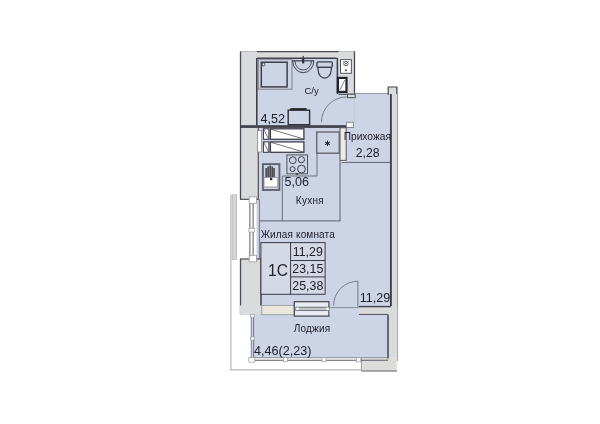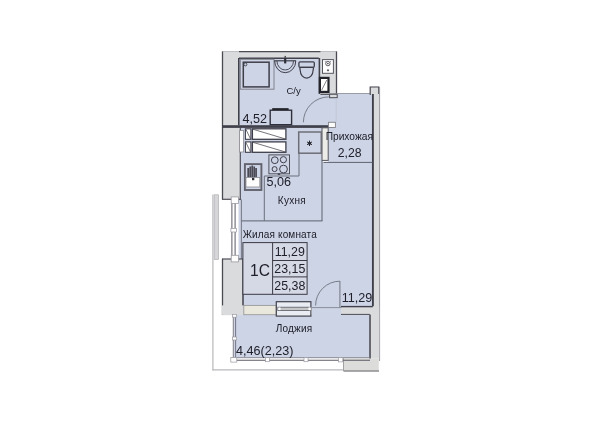--- a/index.html
+++ b/index.html
@@ -1,16 +1,16 @@
 <!DOCTYPE html>
 <html><head>
 <meta charset="utf-8">
 <style>
   html,body{margin:0;padding:0;background:#fff;}
-  .wrap{width:508px;height:424px;position:relative;overflow:hidden;}
+  .wrap{width:508px;height:424px;position:relative;overflow:hidden;margin-left:18px;}
   svg{position:absolute;left:0;top:0;}
   text{font-family:"Liberation Sans",sans-serif;fill:#20202a;-webkit-font-smoothing:antialiased;}
 </style>
 </head>
 <body>
 <div class="wrap">
 <svg width="600" height="424" viewBox="0 0 600 424">
 
   <g>
     <rect x="238.5" y="57.5" width="82.5" height="68.5" fill="#cdd4e6"></rect>

